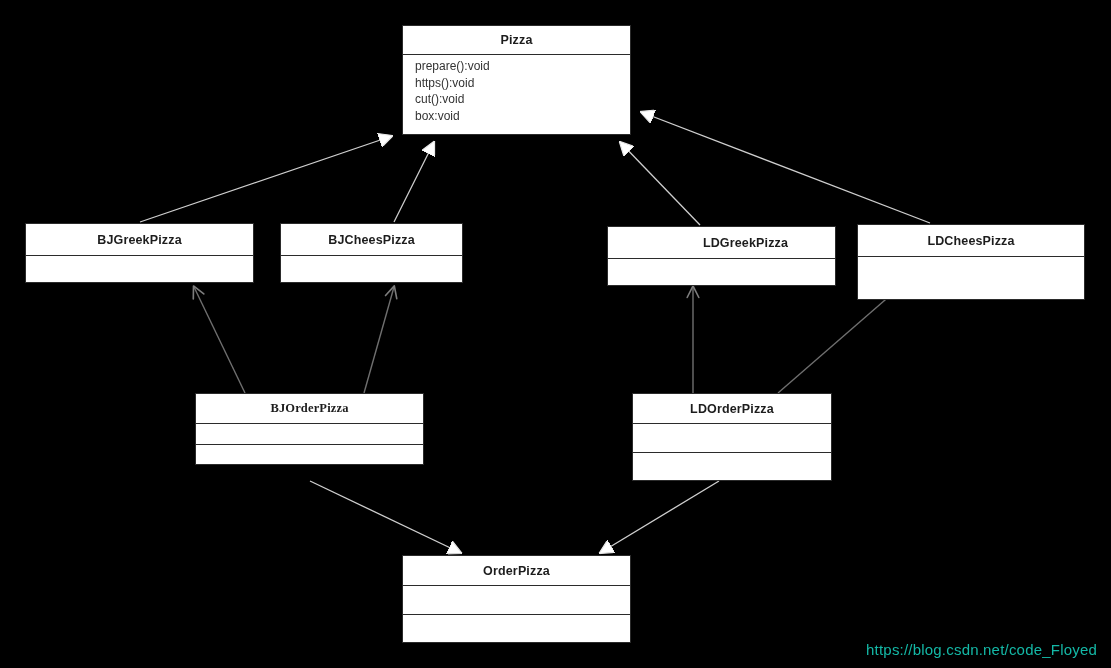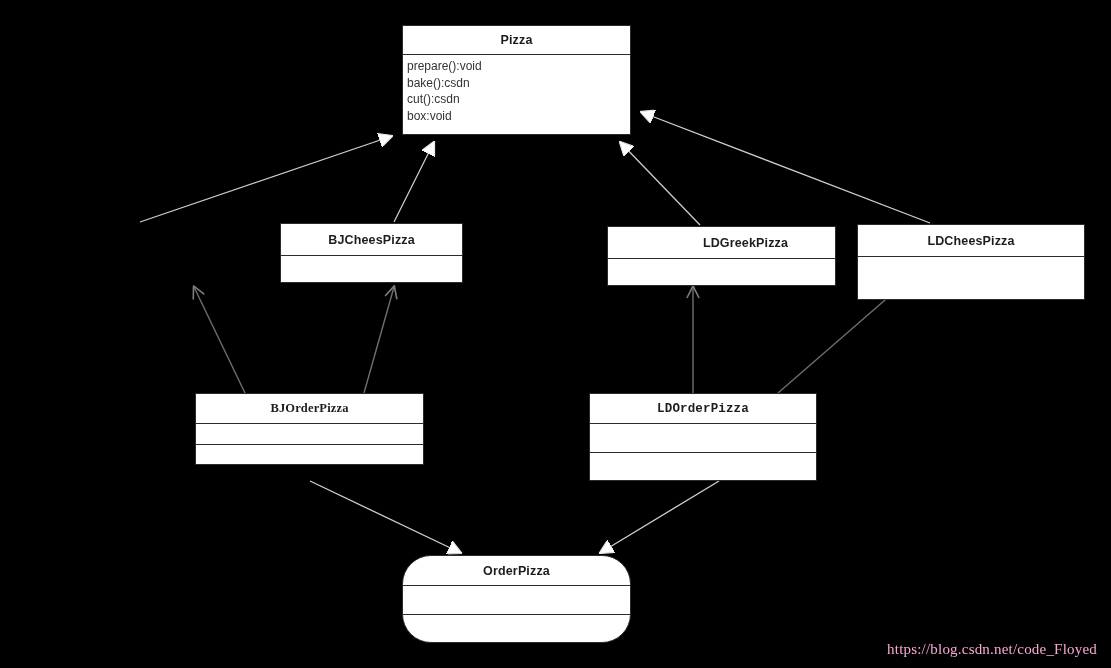--- a/index.html
+++ b/index.html
@@ -46,35 +46,35 @@
     letter-spacing: 0.15px;
     display: flex;
     align-items: center;
     justify-content: center;
     box-sizing: border-box;
   }
   .uml-compartment {
     border-top: 1.6px solid #2b2b2b;
     box-sizing: border-box;
     flex: 1 1 auto;
-    padding: 3px 8px 0 4px;
+    padding: 3px 8px 0 12px;
   }
   .uml-member {
     font-size: 12px;
     color: #333333;
     line-height: 16.5px;
     white-space: nowrap;
   }
   .watermark {
     position: absolute;
     right: 14px;
     bottom: 10px;
-    color: #f9a8d4;
+    color: #14b8a6;
     font-size: 15px;
-    font-family: Liberation Serif, serif;
+    font-family: Liberation Sans, sans-serif;
     z-index: 5;
     letter-spacing: 0.2px;
   }
 </style>
 </head>
 <body>
 
 <div id="diagram-canvas">
 
   <svg id="edge-layer" viewBox="0 0 1111 668" width="1111" height="668" xmlns="http://www.w3.org/2000/svg">
@@ -118,26 +118,30 @@
     </g>
     <g>
       <line x1="719" y1="481" x2="600" y2="553" stroke="#cfcfcf" stroke-width="1.3" marker-end="url(#hollow-tri)"></line>
     </g>
   </svg>
 
   <div class="uml-class" style="left:402px; top:25px; width:229px; height:110px;">
     <div class="uml-title" style="height:28px;">Pizza</div>
     <div class="uml-compartment">
       <div class="uml-member">prepare():void</div>
-      <div class="uml-member">bake():csdn</div>
-      <div class="uml-member">cut():csdn</div>
+      <div class="uml-member">https():void</div>
+      <div class="uml-member">cut():void</div>
       <div class="uml-member">box:void</div>
     </div>
   </div>
 
+  <div class="uml-class" style="left:25px; top:223px; width:229px; height:60px;">
+    <div class="uml-title" style="height:31px;">BJGreekPizza</div>
+    <div class="uml-compartment"></div>
+  </div>
 
   <div class="uml-class" style="left:280px; top:223px; width:183px; height:60px;">
     <div class="uml-title" style="height:31px;">BJCheesPizza</div>
     <div class="uml-compartment"></div>
   </div>
 
   <div class="uml-class" style="left:607px; top:226px; width:229px; height:60px;">
     <div class="uml-title" style="height:31px;padding-left:48px;">LDGreekPizza</div>
     <div class="uml-compartment"></div>
   </div>
@@ -146,27 +150,27 @@
     <div class="uml-title" style="height:31px;">LDCheesPizza</div>
     <div class="uml-compartment"></div>
   </div>
 
   <div class="uml-class" style="left:195px; top:393px; width:229px; height:72px;font-family:Liberation Serif, serif;">
     <div class="uml-title" style="height:29px;">BJOrderPizza</div>
     <div class="uml-compartment"></div>
     <div class="uml-compartment"></div>
   </div>
 
-  <div class="uml-class" style="left:589px; top:393px; width:228px; height:88px;font-family:Liberation Mono, monospace;">
+  <div class="uml-class" style="left:632px; top:393px; width:200px; height:88px;">
     <div class="uml-title" style="height:29px;">LDOrderPizza</div>
     <div class="uml-compartment"></div>
     <div class="uml-compartment"></div>
   </div>
 
-  <div class="uml-class" style="left:402px; top:555px; width:229px; height:88px;border-radius:29px;">
+  <div class="uml-class" style="left:402px; top:555px; width:229px; height:88px;">
     <div class="uml-title" style="height:29px;">OrderPizza</div>
     <div class="uml-compartment"></div>
     <div class="uml-compartment"></div>
   </div>
 
   <div class="watermark">https://blog.csdn.net/code_Floyed</div>
 
 </div>
 
 </body></html>

